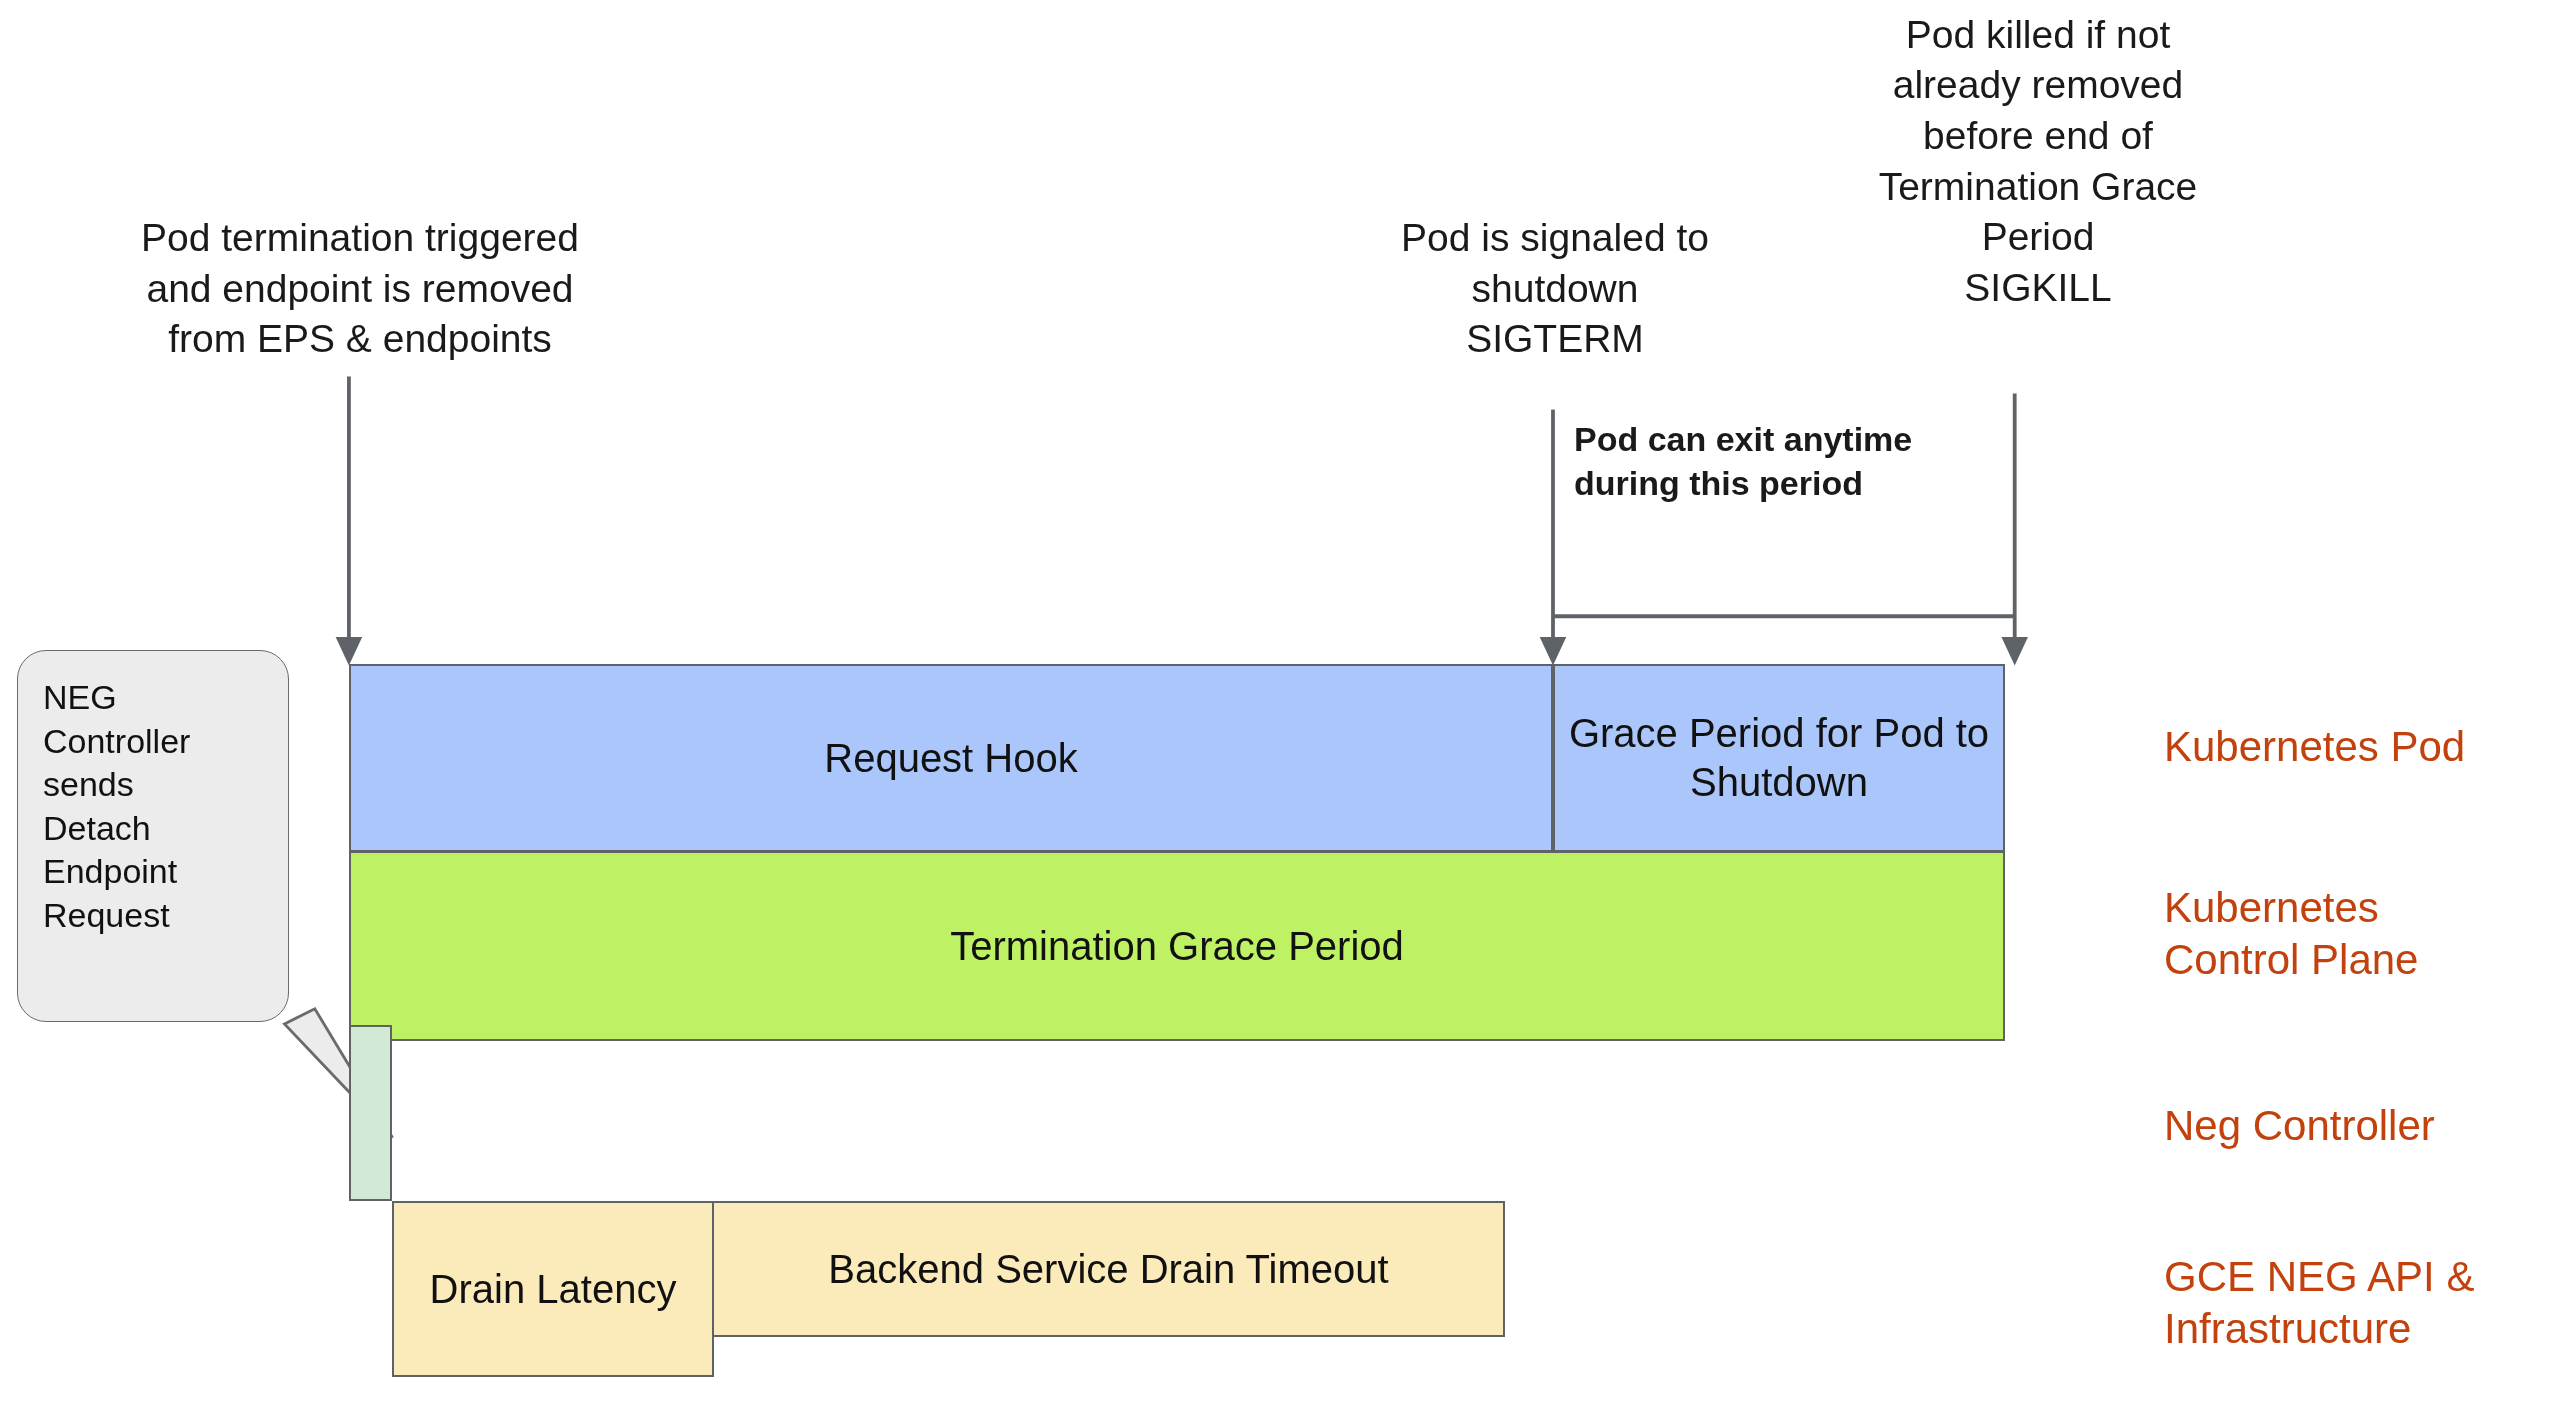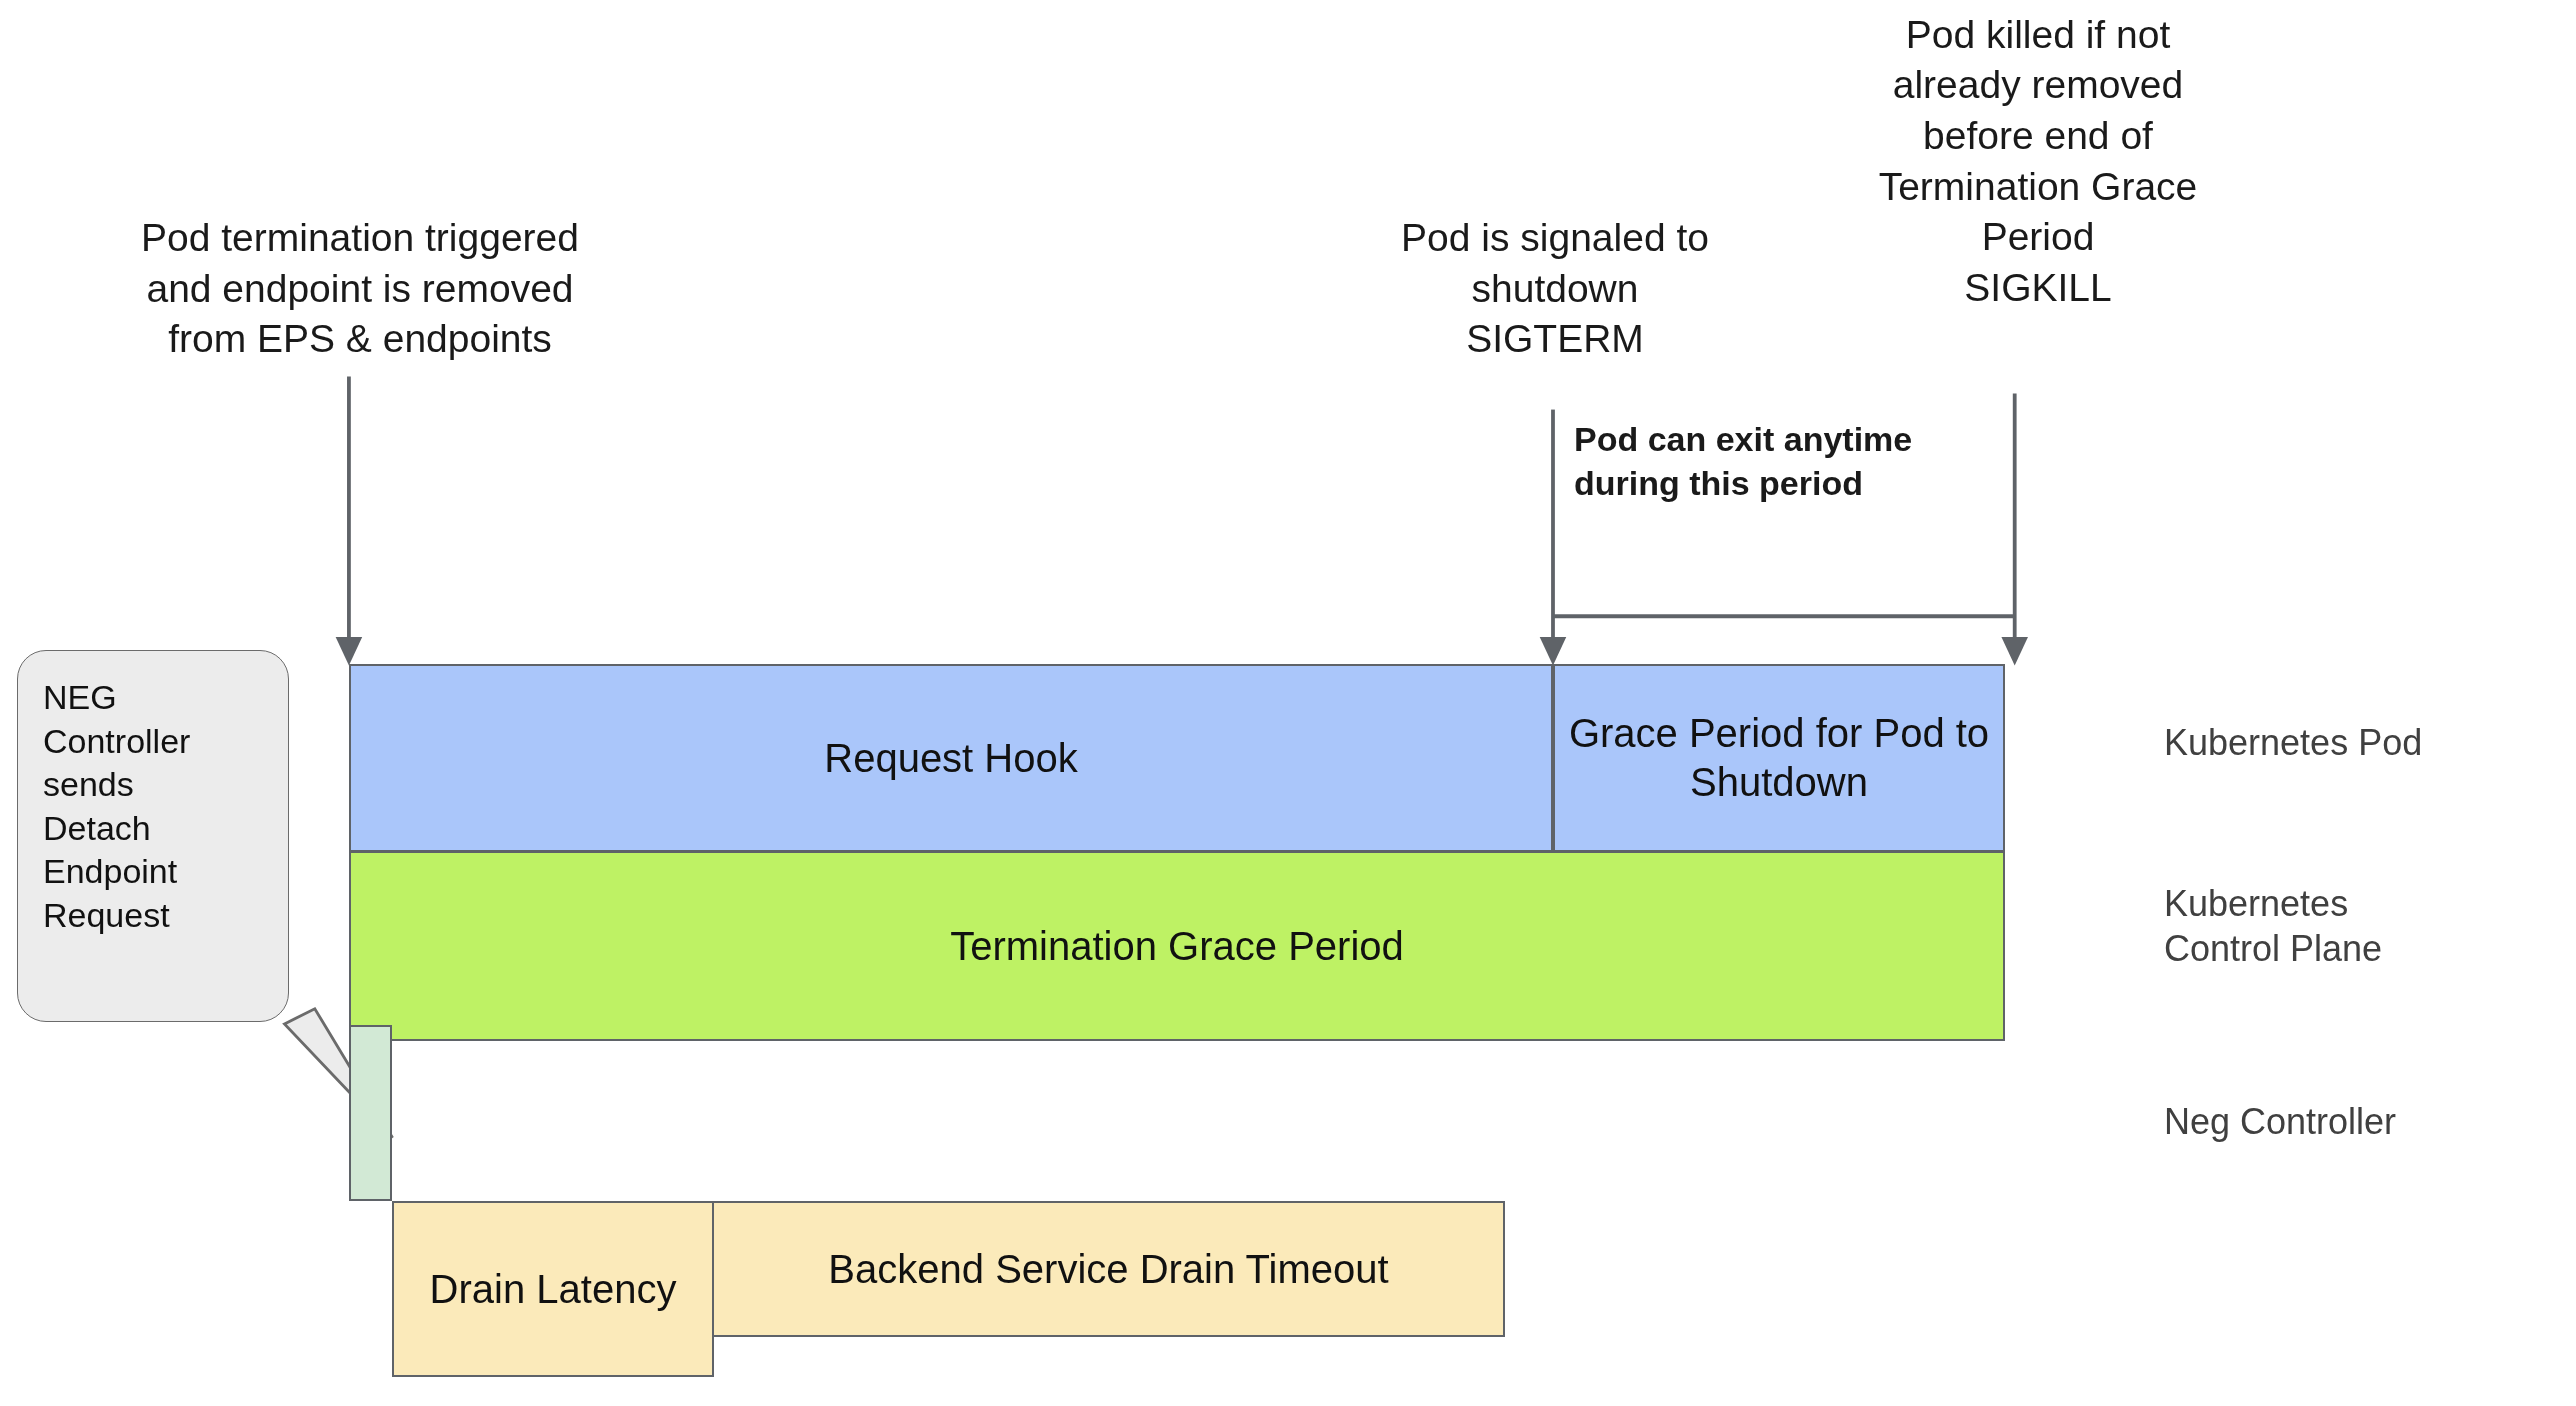--- a/index.html
+++ b/index.html
@@ -17,21 +17,21 @@
        display:flex;align-items:center;justify-content:center;text-align:center;
        line-height:1.22;color:#111;}
 
   .bar-prestop{background:#aac6fa;font-size:40px;}
   .bar-grace{background:#aac6fa;font-size:40px;}
   .bar-tgp{background:#bef264;font-size:40px;}
   .bar-neg{background:#d2e9d5;}
   .bar-drain{background:#fbeaba;font-size:40px;}
   .bar-bsdt{background:#fbeaba;font-size:40px;}
 
-  .legend{position:absolute;font-size:36px;line-height:1.24;color:#404040;
+  .legend{position:absolute;font-size:42px;line-height:1.24;color:#c2410c;
           white-space:pre-line;}
 
   .bubble{position:absolute;box-sizing:border-box;background:#ececec;
           border:1.9px solid #6b6b6b;border-radius:25px;
           font-size:34px;line-height:1.28;color:#111;
           padding:25px 21px 19px 25px;white-space:pre-line;}
 
   svg.overlay{position:absolute;left:0;top:0;width:2576px;height:1406px;
               pointer-events:none;overflow:visible;}
 </style>
@@ -95,15 +95,17 @@
 
   <div class="bar bar-bsdt" style="left:712px;top:1201px;width:793px;height:136px;">Backend Service Drain Timeout</div>
 
   <div class="legend" style="left:2164px;top:721px;width:408px;">Kubernetes Pod</div>
 
   <div class="legend" style="left:2164px;top:882px;width:408px;">Kubernetes
 Control Plane</div>
 
   <div class="legend" style="left:2164px;top:1100px;width:408px;">Neg Controller</div>
 
+  <div class="legend" style="left:2164px;top:1251px;width:408px;">GCE NEG API &amp;
+Infrastructure</div>
 
 </div>
 
 
 </body></html>

